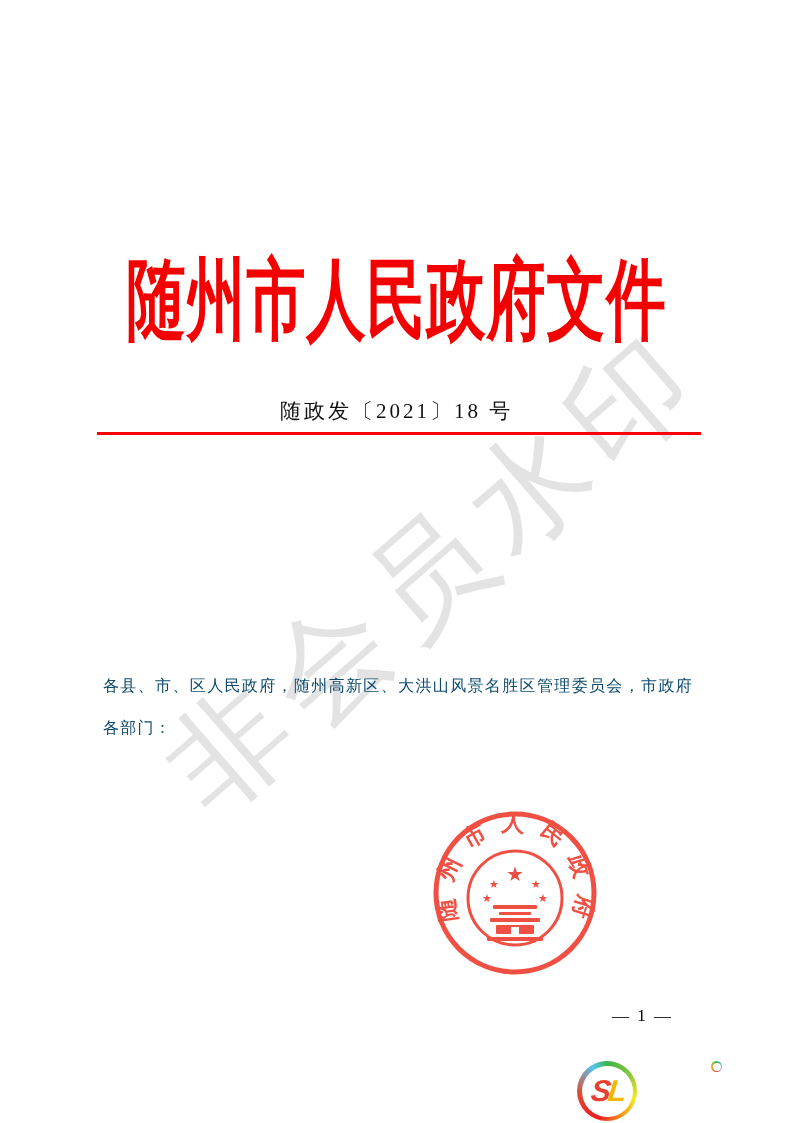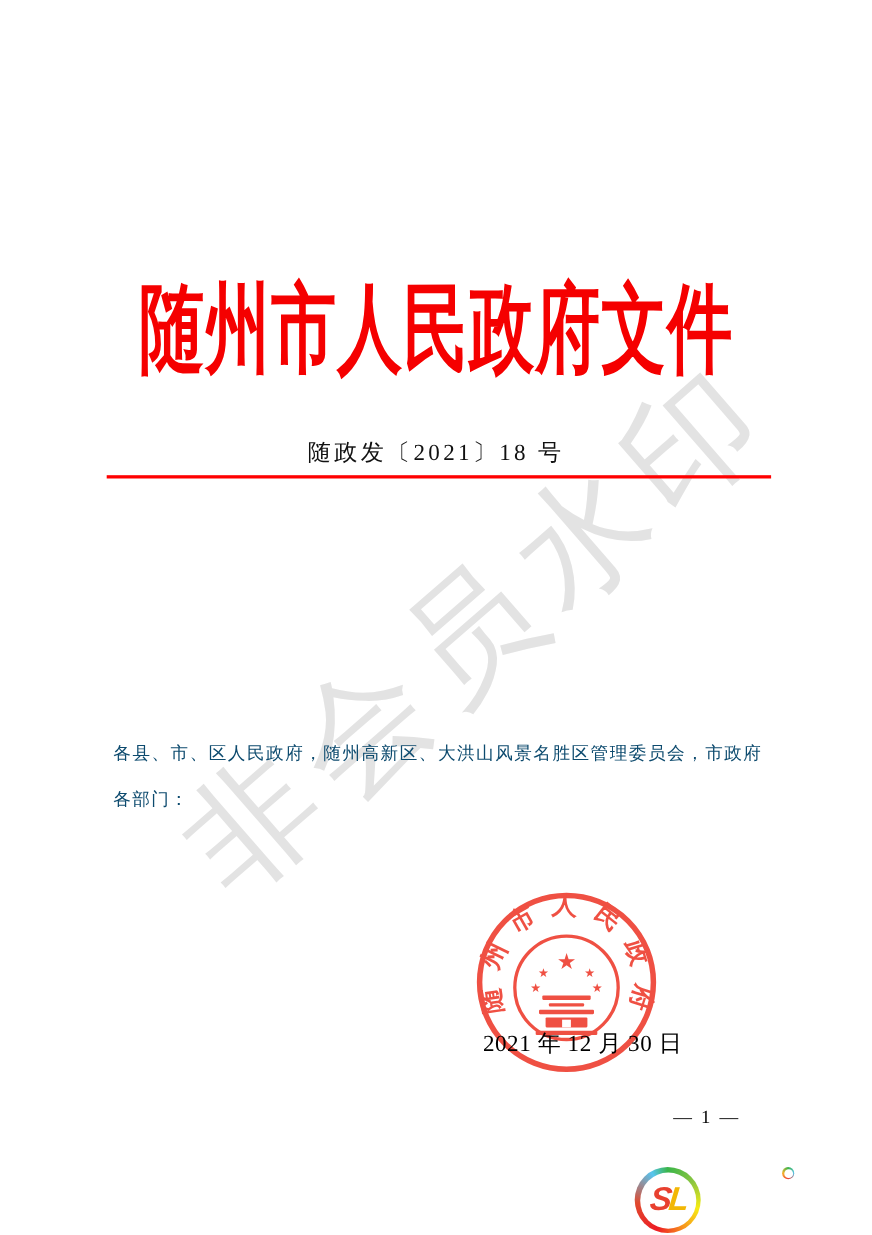--- a/index.html
+++ b/index.html
@@ -126,21 +126,20 @@
       <text x="113" y="94" text-anchor="middle" font-size="11" fill="#ee4234">★</text>
       <rect x="63" y="97" width="44" height="4" rx="1"></rect>
       <rect x="69" y="104" width="32" height="3" rx="1"></rect>
       <rect x="60" y="110" width="50" height="4" rx="1"></rect>
       <rect x="66" y="117" width="38" height="9" rx="1"></rect>
       <rect x="81" y="119" width="8" height="7" fill="#ffffff"></rect>
       <rect x="57" y="129" width="56" height="4" rx="1"></rect>
     </g>
   </svg>
 
-  <div class="sign-date">2021 年 12 月 30 日</div>
 
   <div class="page-number">— 1 —</div>
 
   <div class="sl-logo">
     <div class="sl-inner">
       <span class="sl-letters"><span class="s">S</span><span class="l">L</span></span>
     </div>
   </div>
 
   <div class="mini-ring">

